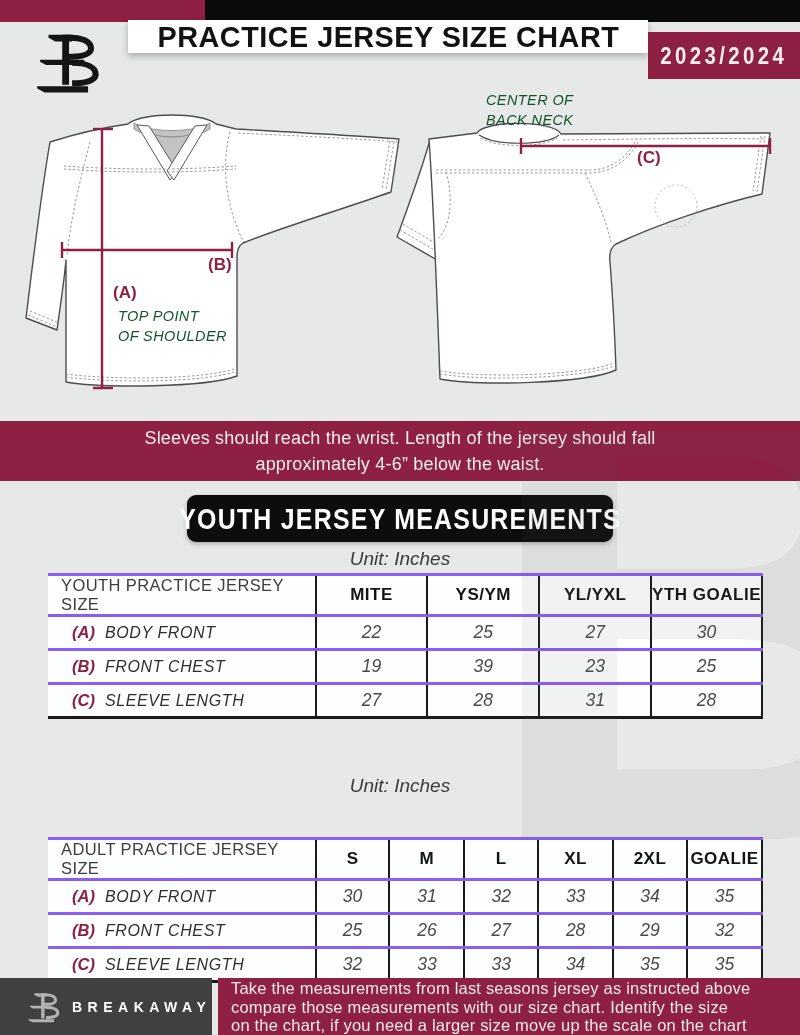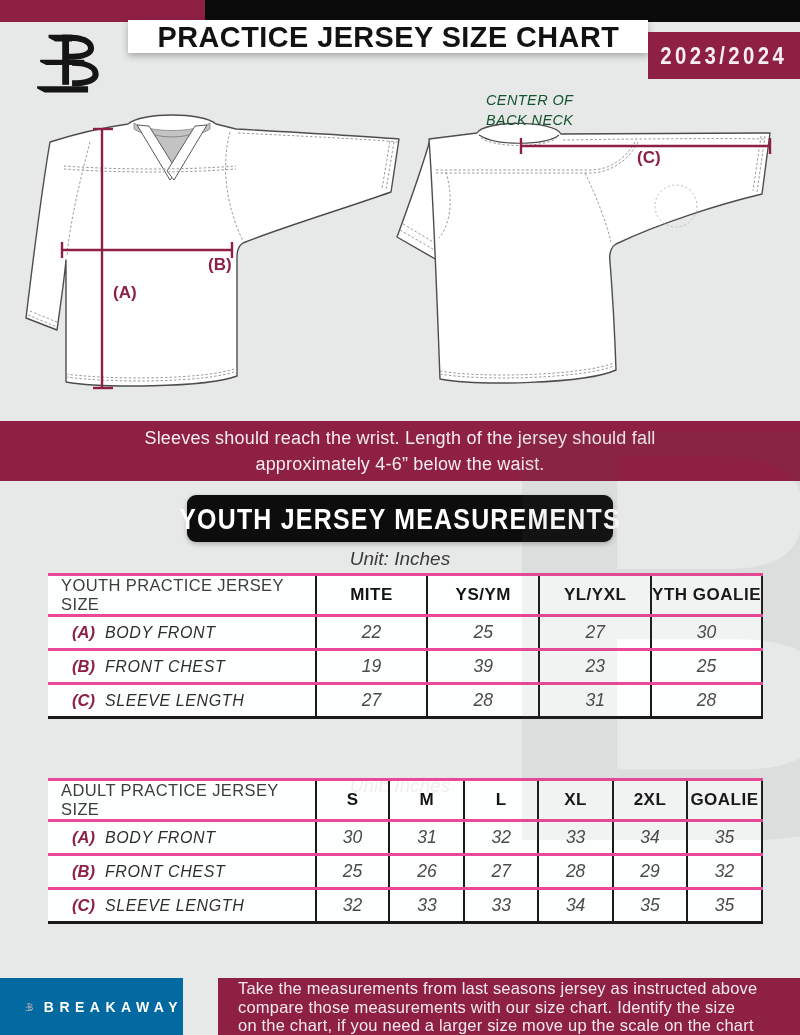--- a/index.html
+++ b/index.html
@@ -34,44 +34,44 @@
   
   .section-bar { position:absolute; left:187px; width:426px; height:47px; background:#0d0d0d; border-radius:9px;
                  display:flex; align-items:center; justify-content:center; box-shadow:0 2px 5px rgba(0,0,0,.25); }
   .section-bar span { color:#fff; font-size:30px; font-weight:bold; letter-spacing:1.5px; white-space:nowrap;
                  transform:scaleX(.83); }
   .unit { position:absolute; left:0; width:800px; text-align:center; font-style:italic; font-size:19px; color:#3a3a3a; }
 
   
   table.size-table { position:absolute; left:48px; width:715px; border-collapse:collapse;
                      border-bottom:3px solid #1a1a1a; background:transparent; }
-  table.size-table tr { border-top:3px solid #ec4899;margin-top:12px; }
+  table.size-table tr { border-top:3px solid #8b5cf6;margin-top:12px; }
   table.size-table td { background:rgba(255,255,255,.92); vertical-align:middle; }
   table.size-table tr.hdr td { height:36px; }
   table.size-table tr.datarow td { height:34px;font-style:italic; }
   td.size-header { font-size:16.5px; color:#3d3d3d; letter-spacing:.4px; padding-left:13px; }
   td.col-h { font-weight:bold; font-size:17px; color:#141414; text-align:center; letter-spacing:.5px;
              border-left:2px solid #1a1a1a; }
   td.col-h:last-child, td.val:last-child { border-right:2px solid #1a1a1a; }
   td.label-cell { padding-left:24px; }
   .row-key { color:#8e2043; font-weight:bold; font-size:16.5px; margin-right:10px; }
   .row-label { color:#2e2e2e; font-size:16px; letter-spacing:.6px; }
   td.val { font-size:17.5px; color:#4a4a4a; text-align:center; border-left:2px solid #1a1a1a; }
 
   
   .watermark { position:absolute; left:0; top:432px; width:800px; height:546px; overflow:hidden;
                pointer-events:none; z-index:6; }
   .watermark span { position:absolute; left:478px; top:-150px; font-size:660px; font-weight:bold;
                color:rgba(95,95,95,.075); line-height:1; }
 
   
-  .footer-black { position:absolute; left:0; top:978px; width:183px; height:57px; background:#0369a1;
+  .footer-black { position:absolute; left:0; top:978px; width:212px; height:57px; background:#404040;
                   display:flex; align-items:center; }
   .footer-maroon { position:absolute; left:218px; top:978px; width:582px; height:57px; background:#8e2043;
-                   padding:1px 0 0 20px; }
+                   padding:1px 0 0 13px; }
   .footer-maroon div { color:#f3e9ed; font-size:16.5px; line-height:18.5px; letter-spacing:.2px; white-space:nowrap; }
   .brand-name { color:#ffffff; font-size:14px; font-weight:bold; letter-spacing:5.5px; margin-left:10px; }
   .logo-footer { width:38px; height:36px; margin-left:24px; }
 
   .jersey-line { fill:#ffffff; stroke:#4d4d4d; stroke-width:1.4; stroke-linejoin:round; }
   .seam { fill:none; stroke:#9b9b9b; stroke-width:1; stroke-dasharray:2.5 2; }
   .measure { stroke:#8e2043; stroke-width:2.4; fill:none; }
 </style>
 </head>
 <body>
@@ -165,20 +165,24 @@
 
   <div class="note" style="left:486px; top:90px;">
     <div>CENTER OF</div>
     <div>BACK NECK</div>
   </div>
   <div class="mlabel" style="left:637px; top:148px;">(C)</div>
 
   <div class="mlabel" style="left:208px; top:255px;">(B)</div>
 
   <div class="mlabel" style="left:113px; top:283px;">(A)</div>
+  <div class="note" style="left:118px; top:306px;">
+    <div>TOP POINT</div>
+    <div>OF SHOULDER</div>
+  </div>
 
   <div class="banner">
     <div>Sleeves should reach the wrist. Length of the jersey should fall</div>
     <div>approximately 4-6” below the waist.</div>
   </div>
 
   <div class="section-bar" style="top:495px;">
     <span>YOUTH JERSEY MEASUREMENTS</span>
   </div>
   <div class="unit" style="top:548px;">Unit: Inches</div>
@@ -218,21 +222,21 @@
       <td class="val">27</td>
       <td class="val">28</td>
       <td class="val">31</td>
       <td class="val">28</td>
     </tr>
   </tbody>
     </table>
 
   <div class="unit" style="top:775px;">Unit: Inches</div>
 
-  <table class="size-table" style="top:778px;padding-left:25px;">
+  <table class="size-table" style="top:837px;padding-left:25px;">
     <colgroup>
         <col style="width:268px">
         <col style="width:74px">
         <col style="width:75px">
         <col style="width:74px">
         <col style="width:75px">
         <col style="width:74px">
         <col style="width:75px">
       </colgroup>
     <tbody>

